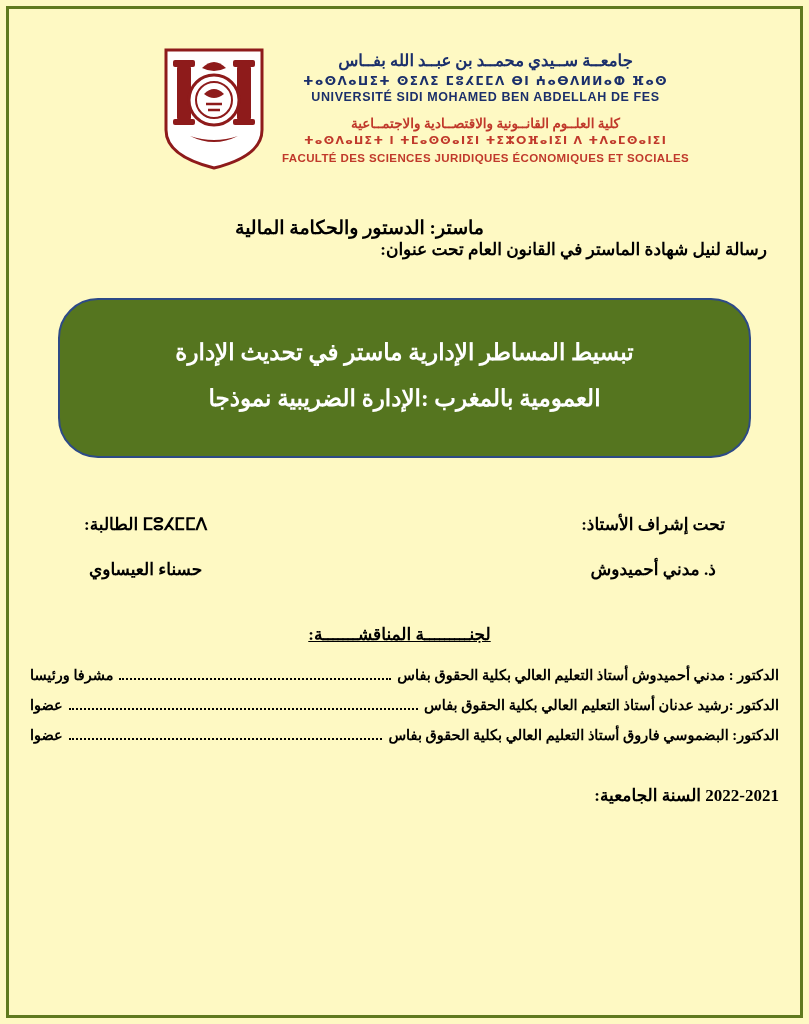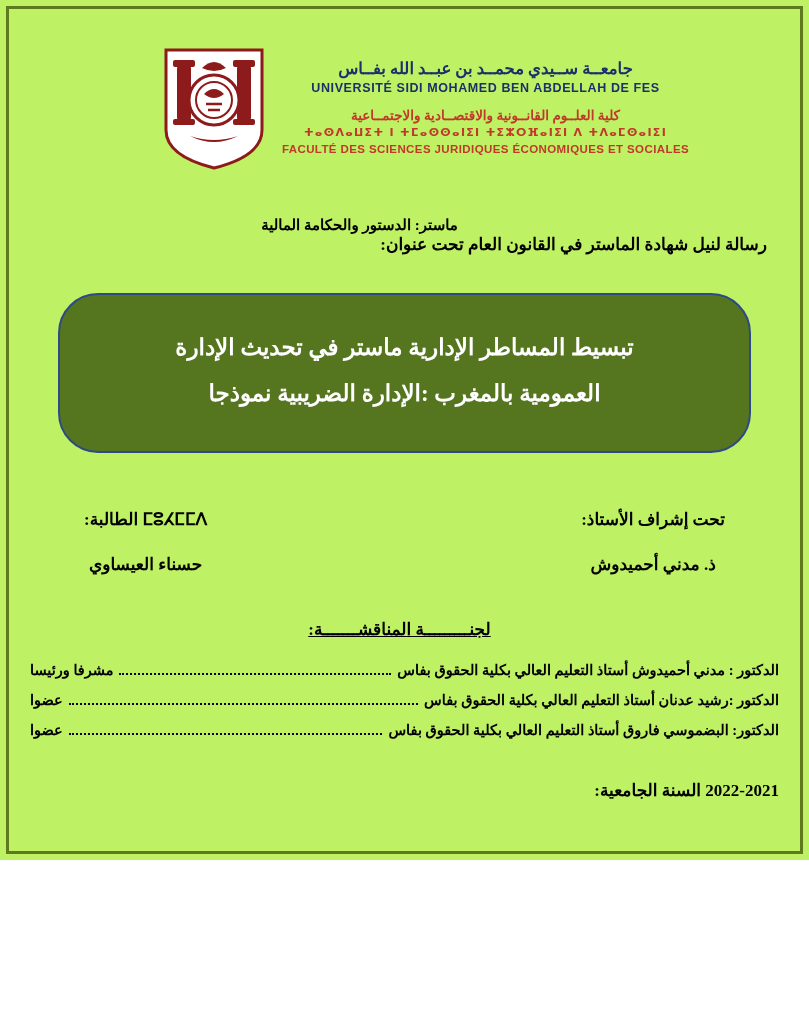--- a/index.html
+++ b/index.html
@@ -6,22 +6,22 @@
     margin: 0;
     padding: 0;
     background: #ffffff;
   }
   body {
     font-family: "Liberation Serif", "DejaVu Serif", serif;
   }
   .page {
     position: relative;
     width: 809px;
-    height: 860px;
-    background: #bef264;
+    height: 1024px;
+    background: #fef9c3;
     box-sizing: border-box;
     overflow: hidden;
   }
   
   .page-border {
     position: absolute;
     left: 6px;
     top: 6px;
     right: 6px;
     bottom: 6px;
@@ -108,21 +108,21 @@
     height: 128px;
     position: relative;
     flex: 0 0 auto;
   }
   .crest svg { display: block; }
 
   
   .line-master {
     margin-top: 44px;
     text-align: center;
-    font-size: 15px;
+    font-size: 19px;
     font-weight: bold;
     color: #000;
     padding-right: 90px;
   }
   .line-thesis {
     text-align: right;
     font-size: 17px;
     font-weight: bold;
     color: #000;
     padding-right: 20px;
@@ -247,20 +247,21 @@
           <path d="M46 60 h16 M48 66 h12" stroke="#8e1b1b" stroke-width="2.4" fill="none"></path>
 
           <path d="M42 24 q12 -12 24 0 q-12 6 -24 0 z" fill="#8e1b1b"></path>
 
           <path d="M30 92 q24 12 48 0 q-24 8 -48 0 z" fill="#8e1b1b"></path>
         </svg>
       </div>
 
       <div class="uni-text">
         <div class="uni-ar-1">جامعــة ســيدي محمــد بن عبــد الله بفــاس</div>
+        <div class="uni-tif-1">ⵜⴰⵙⴷⴰⵡⵉⵜ ⵙⵉⴷⵉ ⵎⵓⵃⵎⵎⴷ ⴱⵏ ⵄⴰⴱⴷⵍⵍⴰⵀ ⴼⴰⵙ</div>
         <div class="uni-fr-1">UNIVERSITÉ SIDI MOHAMED BEN ABDELLAH DE FES</div>
         <div class="fac-ar">كلية العلــوم القانــونية والاقتصــادية والاجتمــاعية</div>
         <div class="fac-tif">ⵜⴰⵙⴷⴰⵡⵉⵜ ⵏ ⵜⵎⴰⵙⵙⴰⵏⵉⵏ ⵜⵉⵣⵔⴼⴰⵏⵉⵏ ⴷ ⵜⴷⴰⵎⵙⴰⵏⵉⵏ</div>
         <div class="fac-fr">FACULTÉ DES SCIENCES JURIDIQUES ÉCONOMIQUES ET SOCIALES</div>
       </div>
     </div>
 
     <div class="line-master">ماستر: الدستور والحكامة المالية</div>
     <div class="line-thesis">رسالة لنيل شهادة الماستر في القانون العام تحت عنوان:</div>
 

